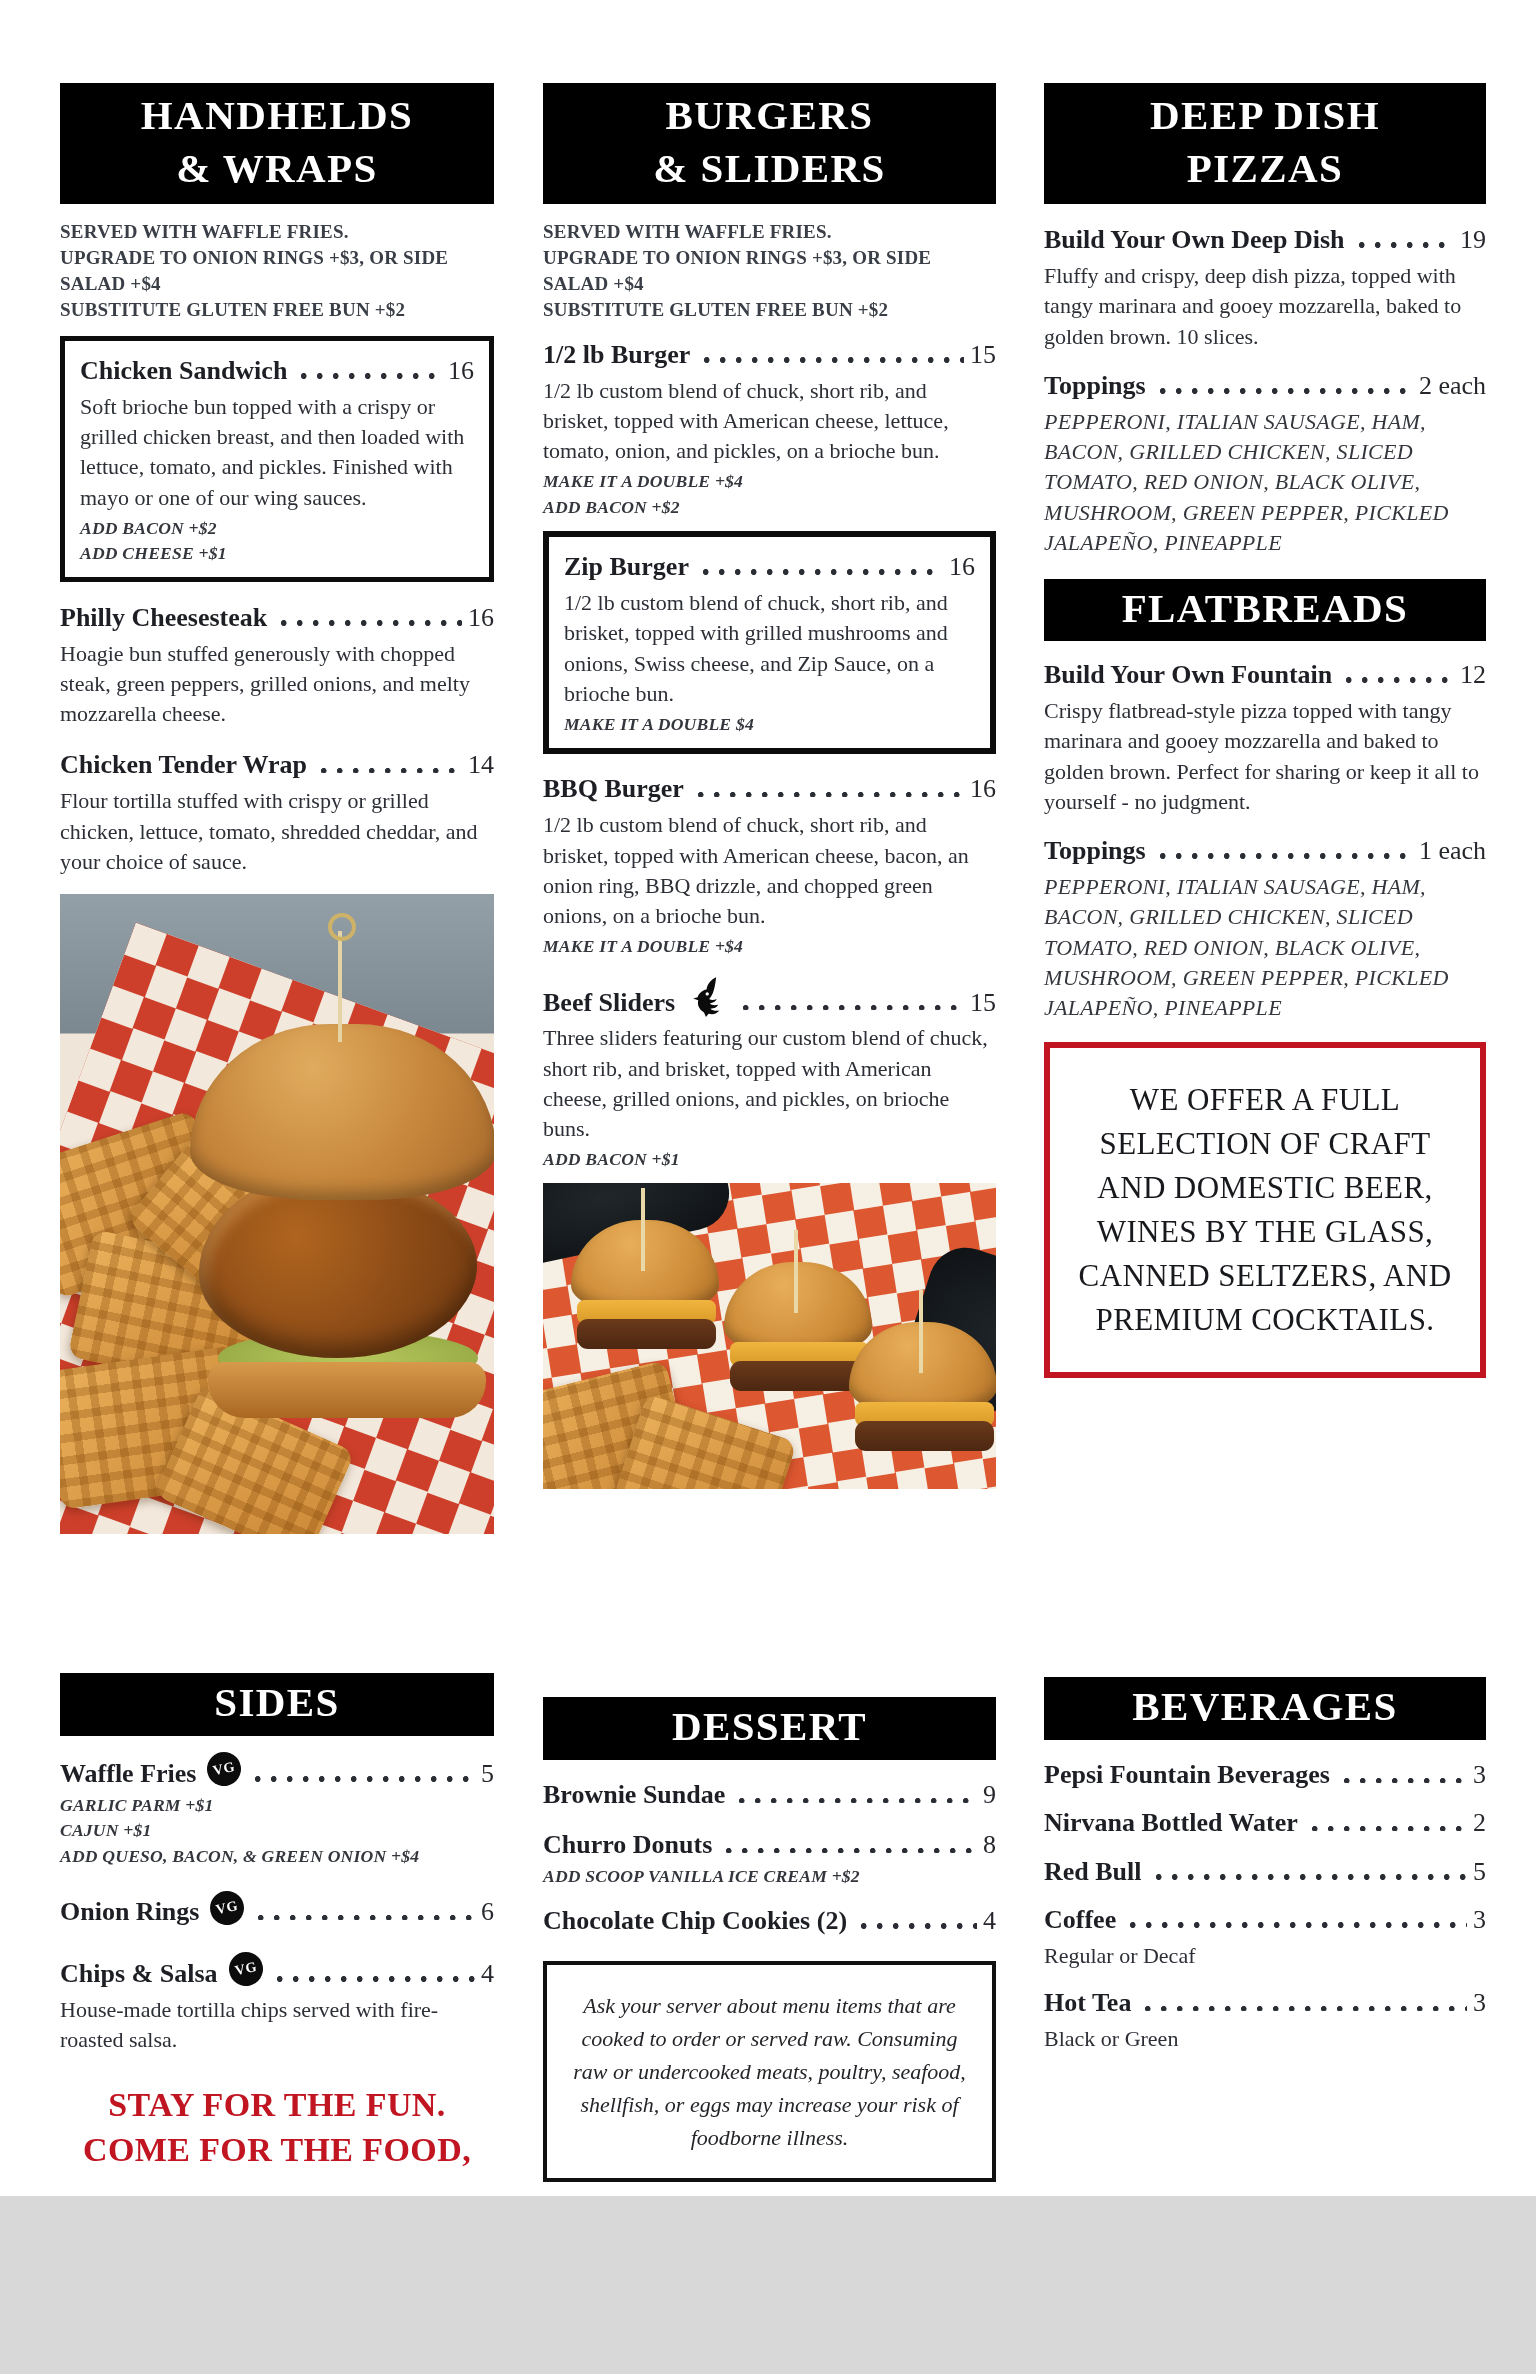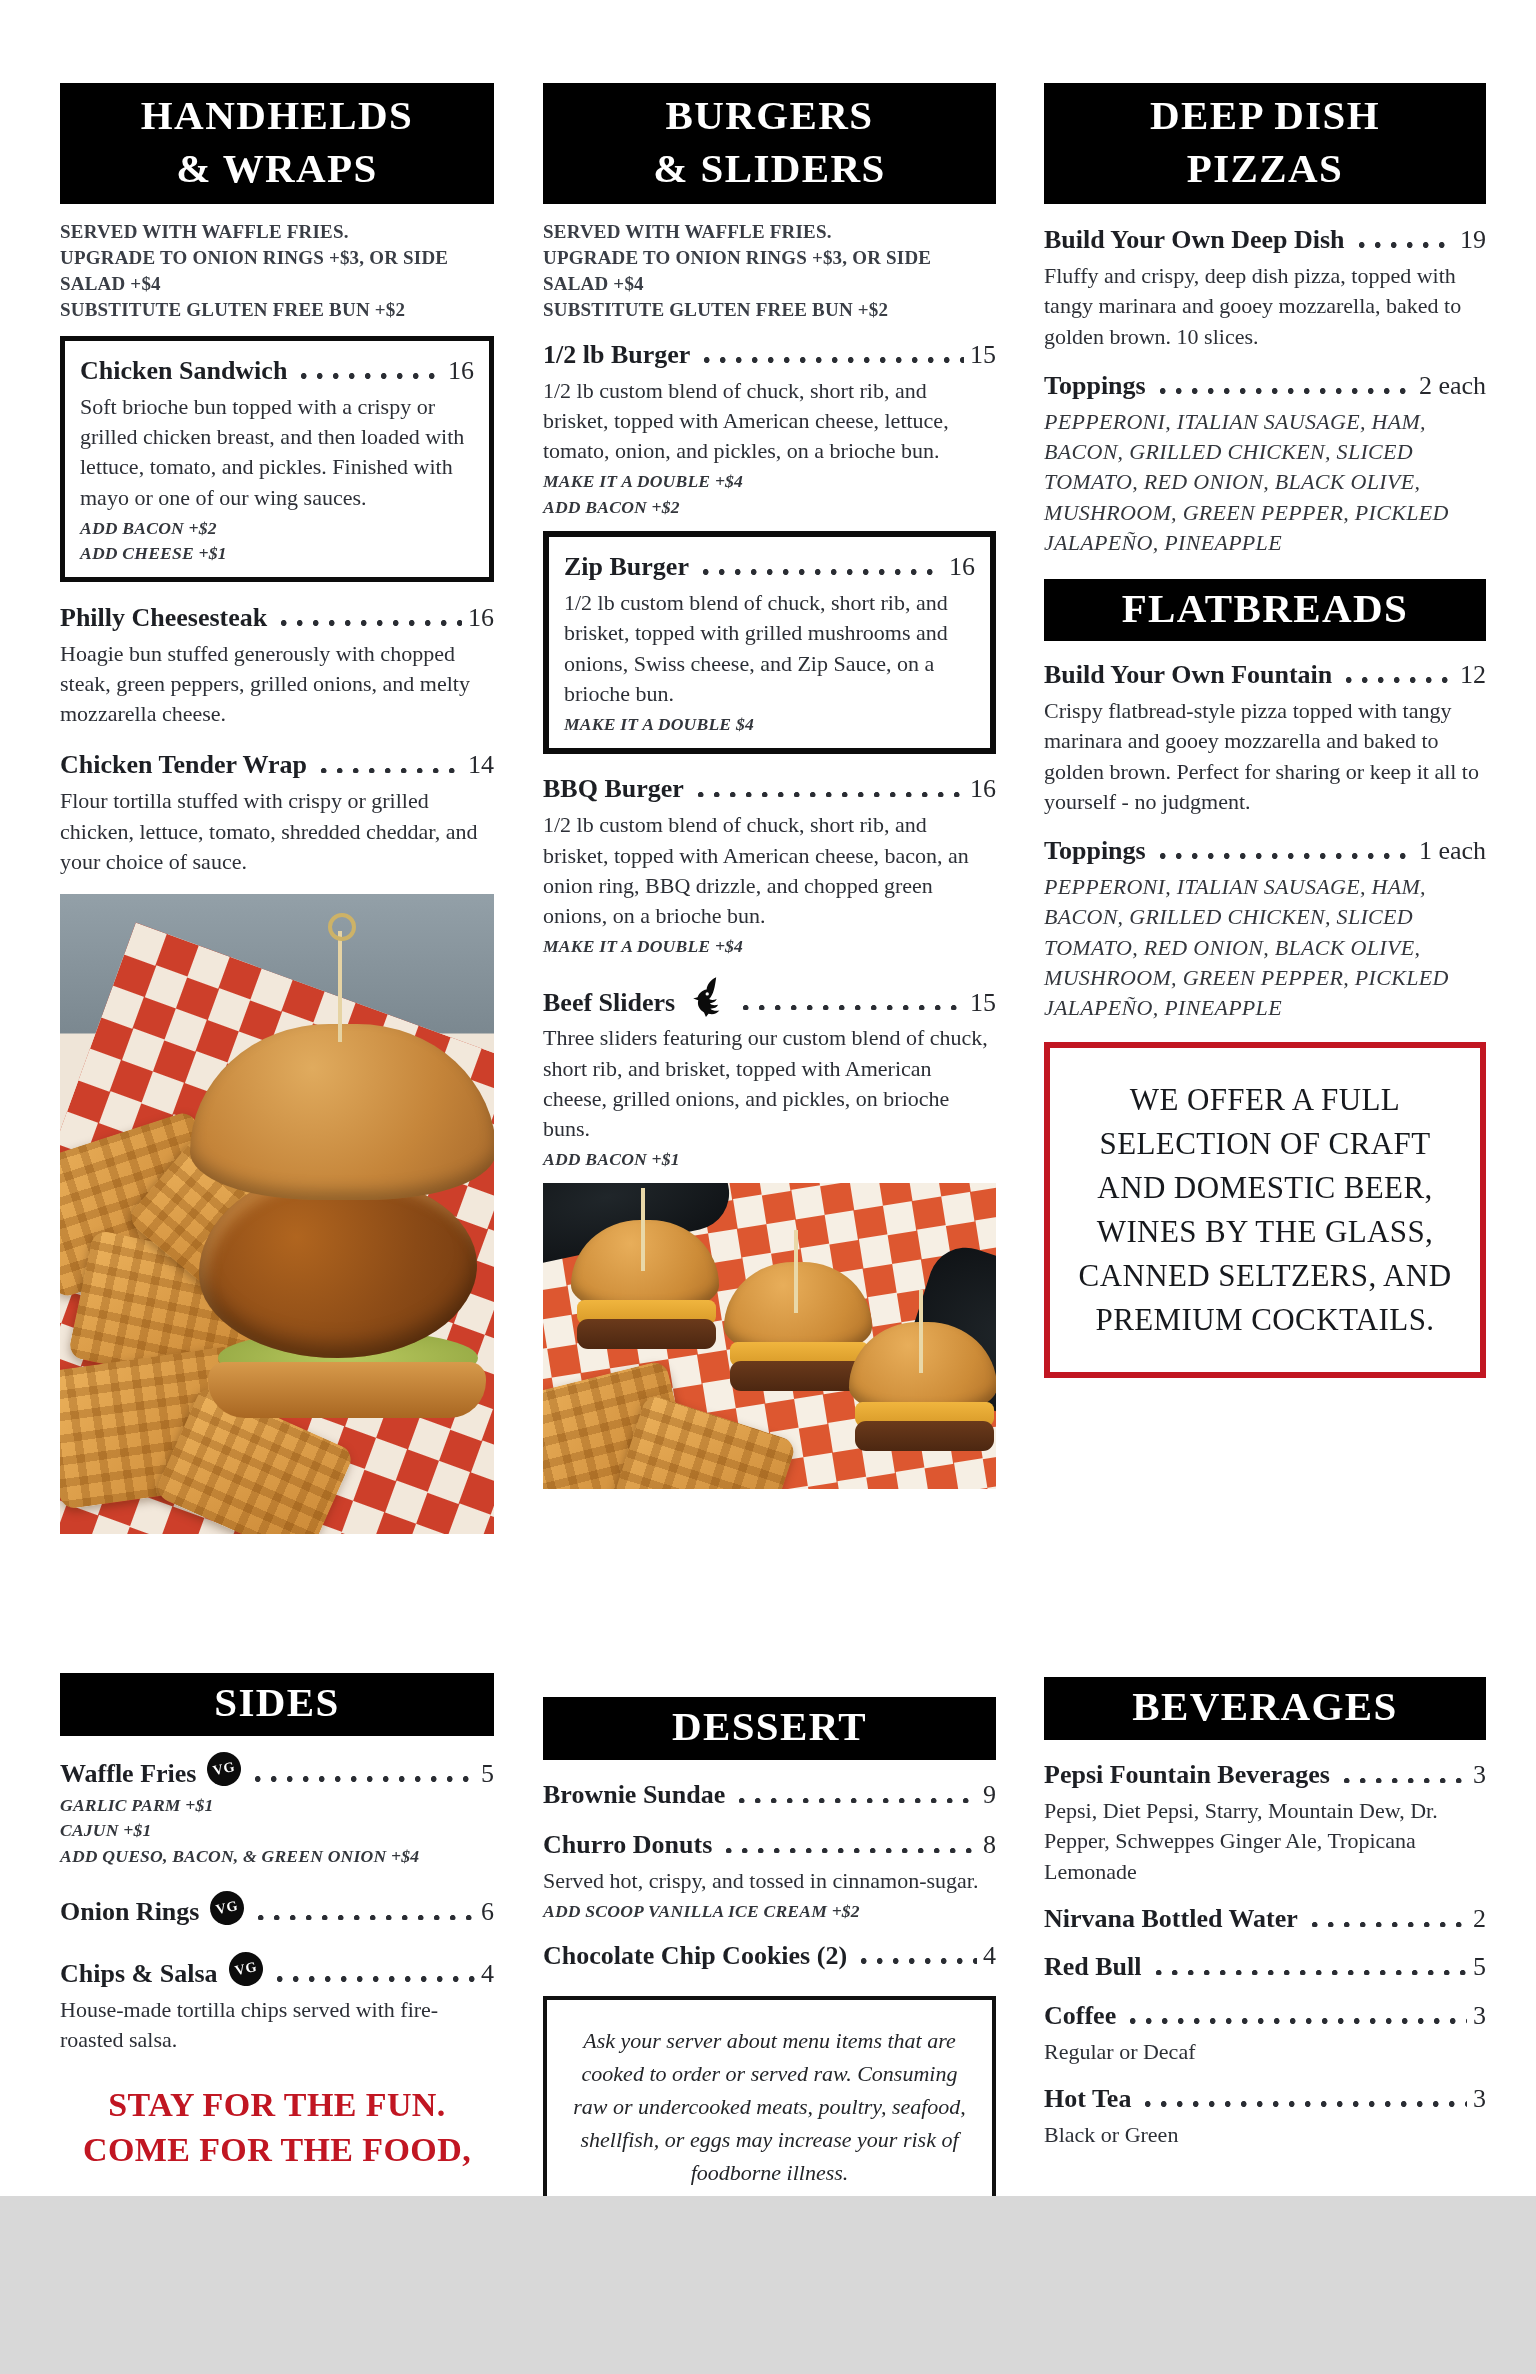--- a/index.html
+++ b/index.html
@@ -298,21 +298,20 @@
         <span class="pr">9</span>
       </div>
     </div>
 
     <div class="item mt18">
       <div class="line">
         <span class="nm">Churro Donuts</span>
         <span class="dots"></span>
         <span class="pr">8</span>
       </div>
-      <div class="desc">Served hot, crispy, and tossed in cinnamon-sugar.</div>
       <div class="mod">ADD SCOOP VANILLA ICE CREAM +$2</div>
     </div>
 
     <div class="item mt18">
       <div class="line">
         <span class="nm">Chocolate Chip Cookies (2)</span>
         <span class="dots"></span>
         <span class="pr">4</span>
       </div>
     </div>
@@ -373,21 +372,20 @@
     <div class="hdr single">
       <div class="hl">BEVERAGES</div>
     </div>
 
     <div class="item">
       <div class="line">
         <span class="nm">Pepsi Fountain Beverages</span>
         <span class="dots"></span>
         <span class="pr">3</span>
       </div>
-      <div class="desc">Pepsi, Diet Pepsi, Starry, Mountain Dew, Dr. Pepper, Schweppes Ginger Ale, Tropicana Lemonade</div>
     </div>
 
     <div class="item mt16">
       <div class="line">
         <span class="nm">Nirvana Bottled Water</span>
         <span class="dots"></span>
         <span class="pr">2</span>
       </div>
     </div>
 

